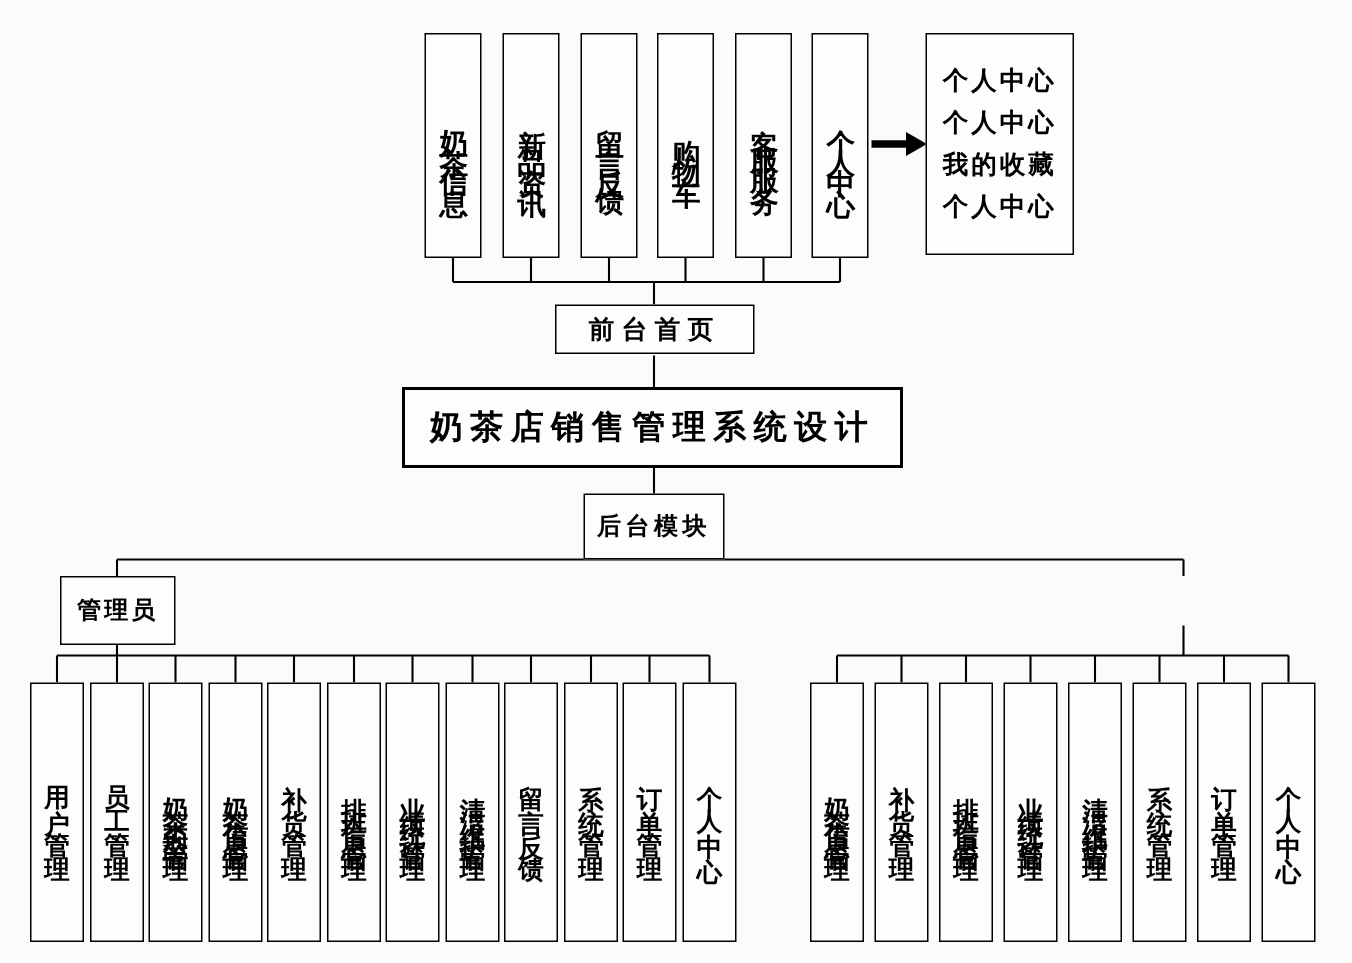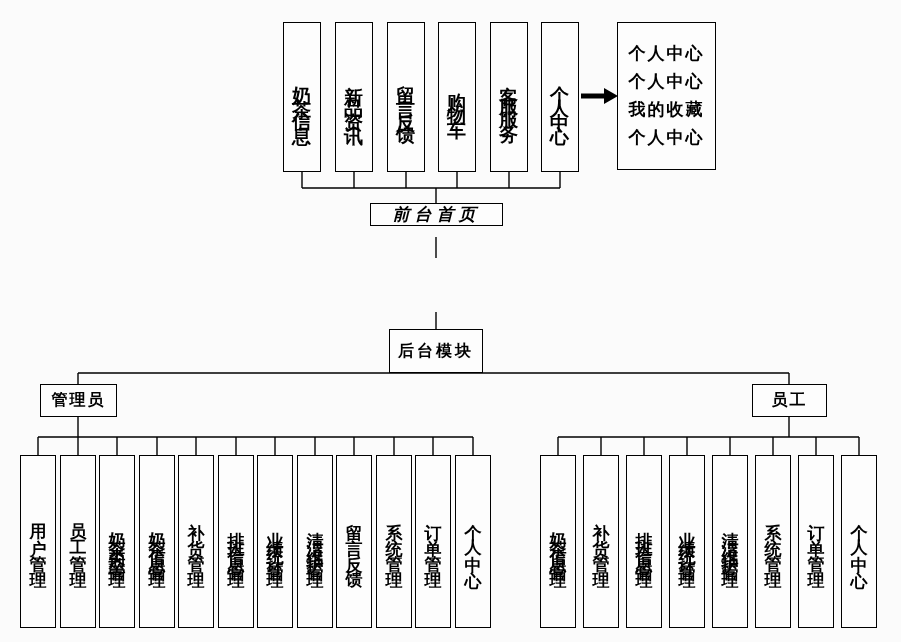--- a/index.html
+++ b/index.html
@@ -126,34 +126,34 @@
     <span class="vtext">个人中心</span>
   </div>
 
   <div class="box detail-box" style="left:617px;top:22px;width:99px;height:148px;">
     <div>个人中心</div>
     <div>个人中心</div>
     <div>我的收藏</div>
     <div>个人中心</div>
   </div>
 
-  <div class="box front-home" style="left:370px;top:203px;width:133px;height:23px;font-style:italic;">
+  <div class="box front-home" style="left:370px;top:203px;width:133px;height:33px;">
     <span>前台首页</span>
   </div>
 
+  <div class="box main-title" style="left:268px;top:258px;width:334px;height:54px;">
+    <span>奶茶店销售管理系统设计</span>
+  </div>
 
   <div class="box backend" style="left:389px;top:329px;width:94px;height:44px;">
     <span>后台模块</span>
   </div>
 
-  <div class="box role" style="left:40px;top:384px;width:77px;height:33px;">
+  <div class="box role" style="left:40px;top:384px;width:77px;height:46px;">
     <span>管理员</span>
-  </div>
-  <div class="box role" style="left:752px;top:384px;width:75px;height:33px;">
-    <span>员工</span>
   </div>
 
   <div class="box leafbox" style="left:20px;top:455px;width:36px;height:173px;">
     <span class="vtext ls-wide">用户管理</span>
   </div>
   <div class="box leafbox" style="left:60px;top:455px;width:36px;height:173px;">
     <span class="vtext ls-wide">员工管理</span>
   </div>
   <div class="box leafbox" style="left:99px;top:455px;width:36px;height:173px;">
     <span class="vtext ls-narrow">奶茶类型管理</span>

